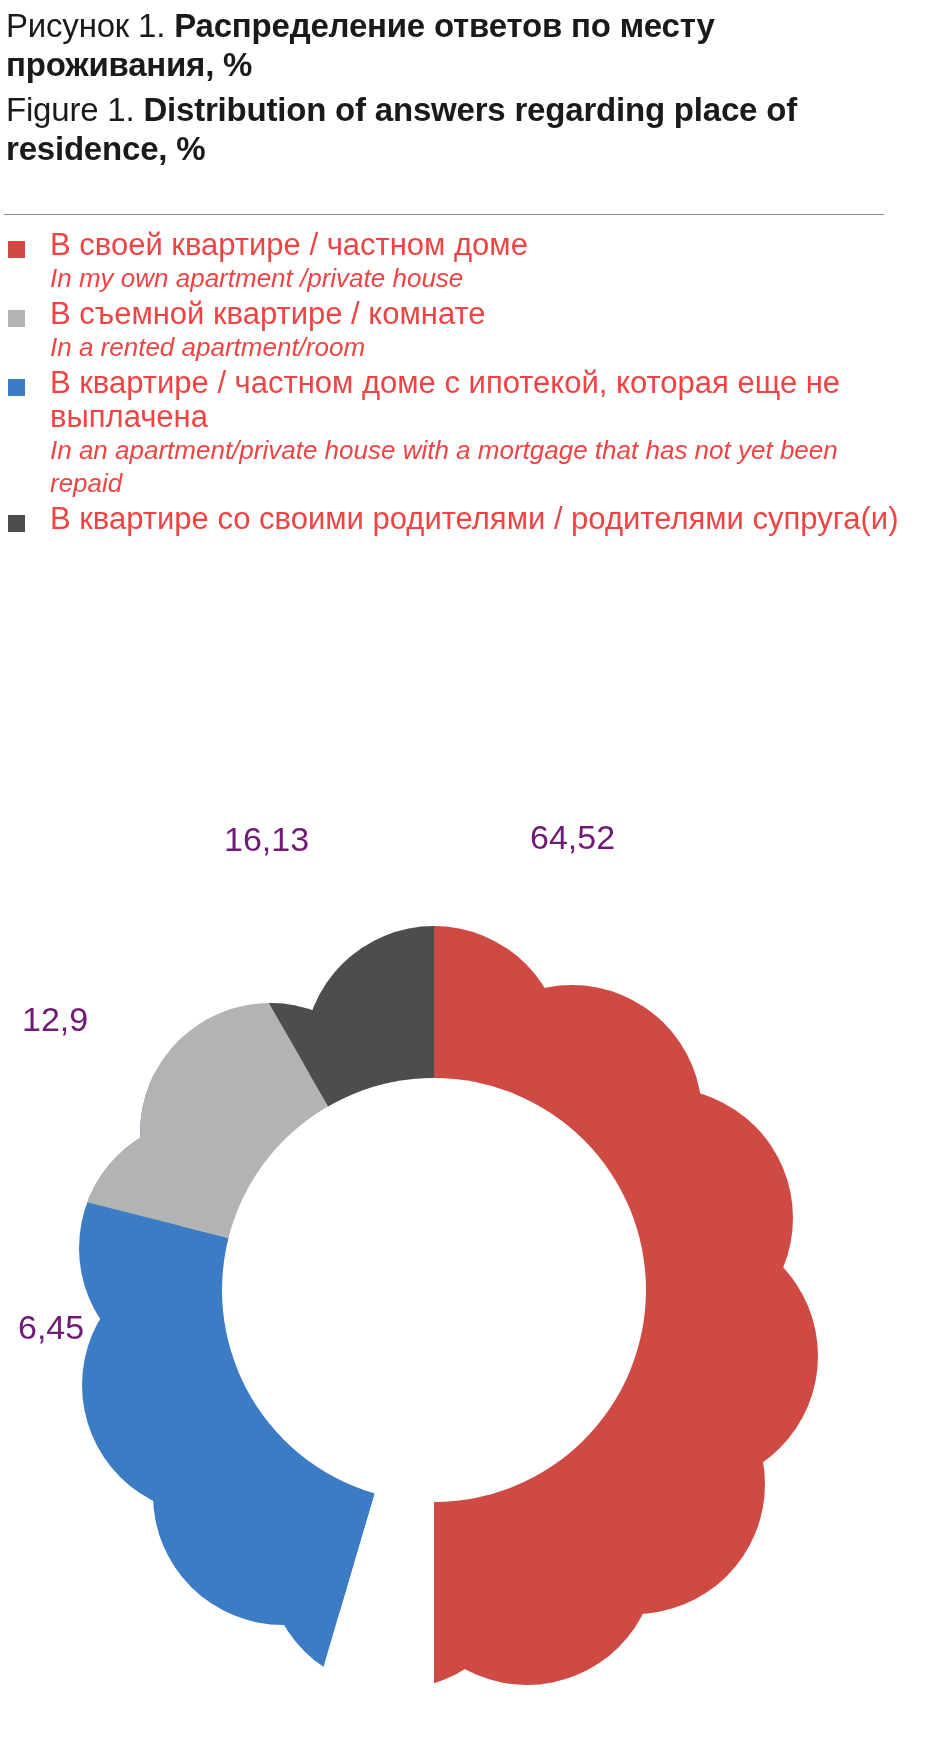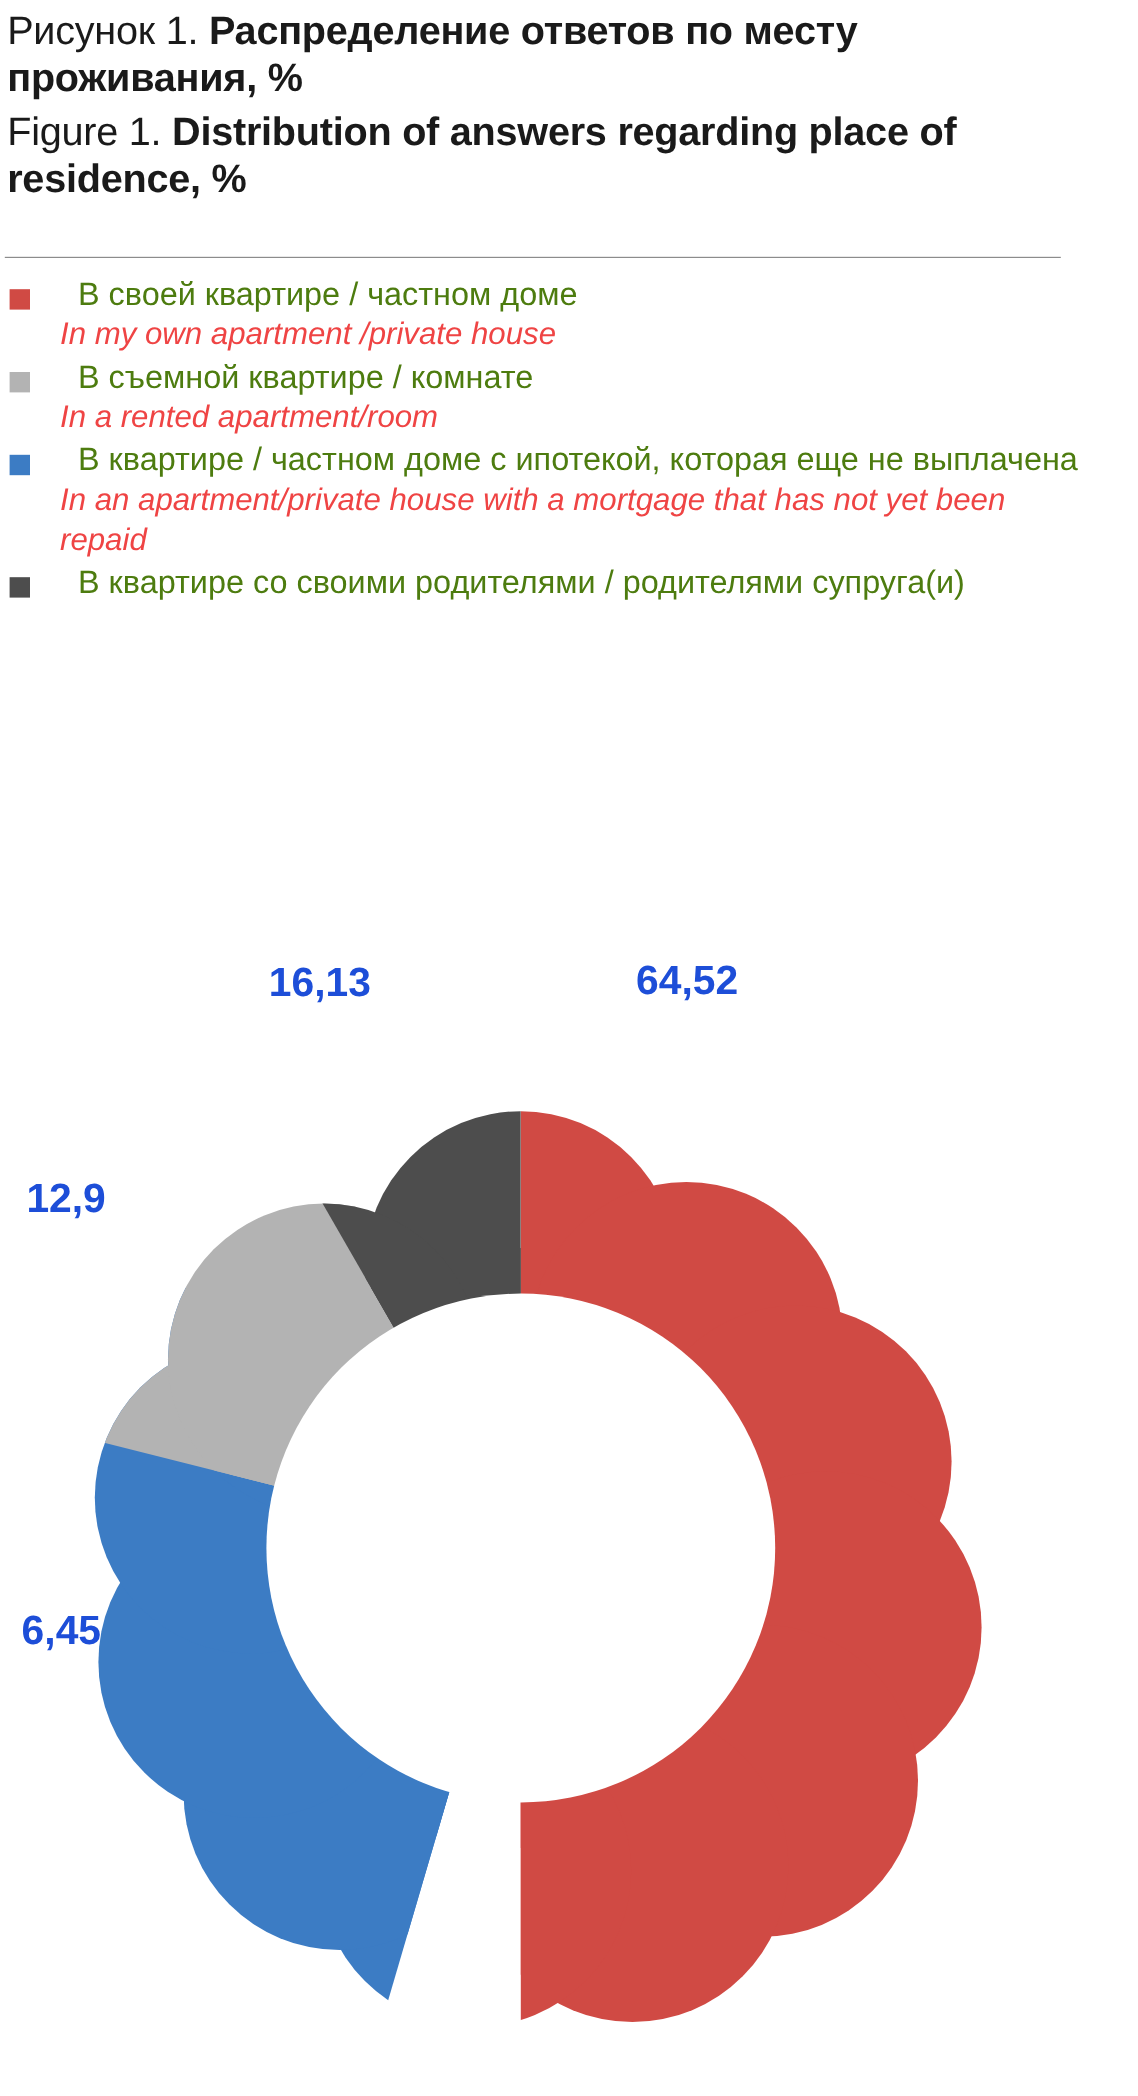--- a/index.html
+++ b/index.html
@@ -66,25 +66,24 @@
     margin-bottom: 2px;
   }
   .legend-swatch {
     position: absolute;
     left: 4px;
     top: 13px;
     width: 17px;
     height: 17px;
   }
   .legend-ru {
-    font-size: 27px;
+    font-size: 31px;
     line-height: 34px;
-    color: #4d7c0f;
-    font-weight: 400;
-    margin-left: 15px;
+    color: #ef4444;
+    font-weight: 400;
   }
   .legend-en {
     font-size: 26px;
     line-height: 33px;
     color: #ef4444;
     font-style: italic;
     font-weight: 400;
   }
 
   
@@ -96,28 +95,29 @@
     height: 987px;
   }
   .chart-svg {
     position: absolute;
     left: 0;
     top: 0;
   }
   .value-label {
     position: absolute;
     font-size: 34px;
-    font-weight: 700;
-    color: #1d4ed8;
+    font-weight: 400;
+    color: #701a75;
     white-space: nowrap;
+    margin-top: 20px;
   }
   .label-top-right { left: 530px; top: 38px; }
   .label-top-left  { left: 224px; top: 40px; }
   .label-left      { left: 22px;  top: 220px; }
-  .label-bottom-left { left: 18px; top: 580px; }
+  .label-bottom-left { left: 18px; top: 528px; }
 </style>
 </head>
 <body>
 
 <div class="page">
 
   <div class="title-block">
     <div class="title-line title-ru">
       <span class="lead">Рисунок 1.</span>
       <span class="strong">Распределение ответов по месту проживания, %</span>

